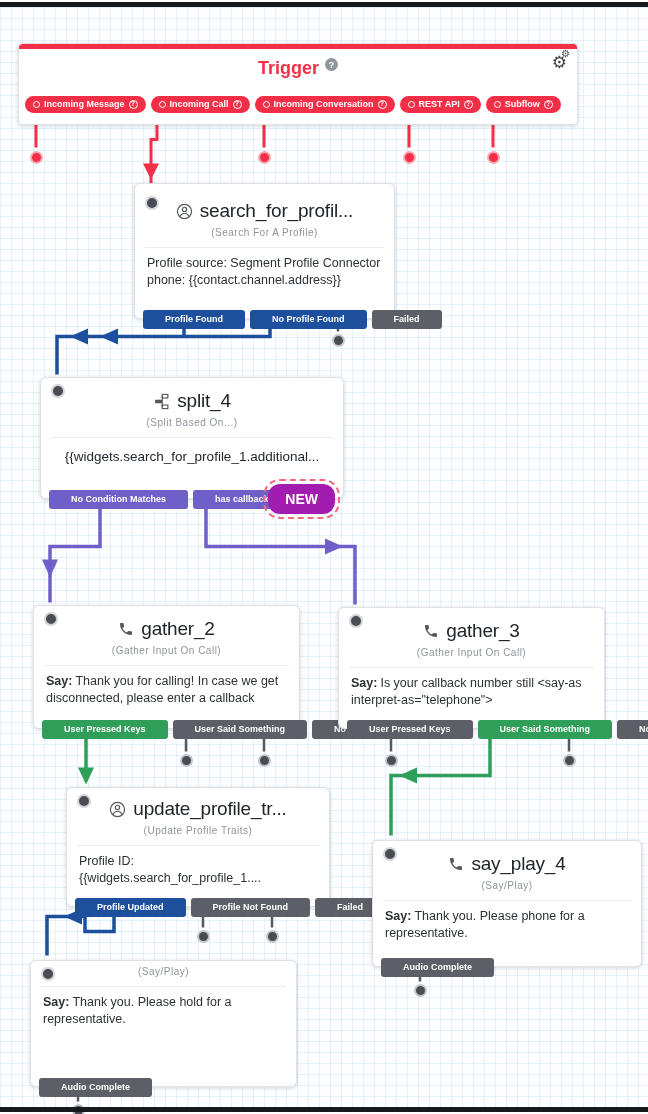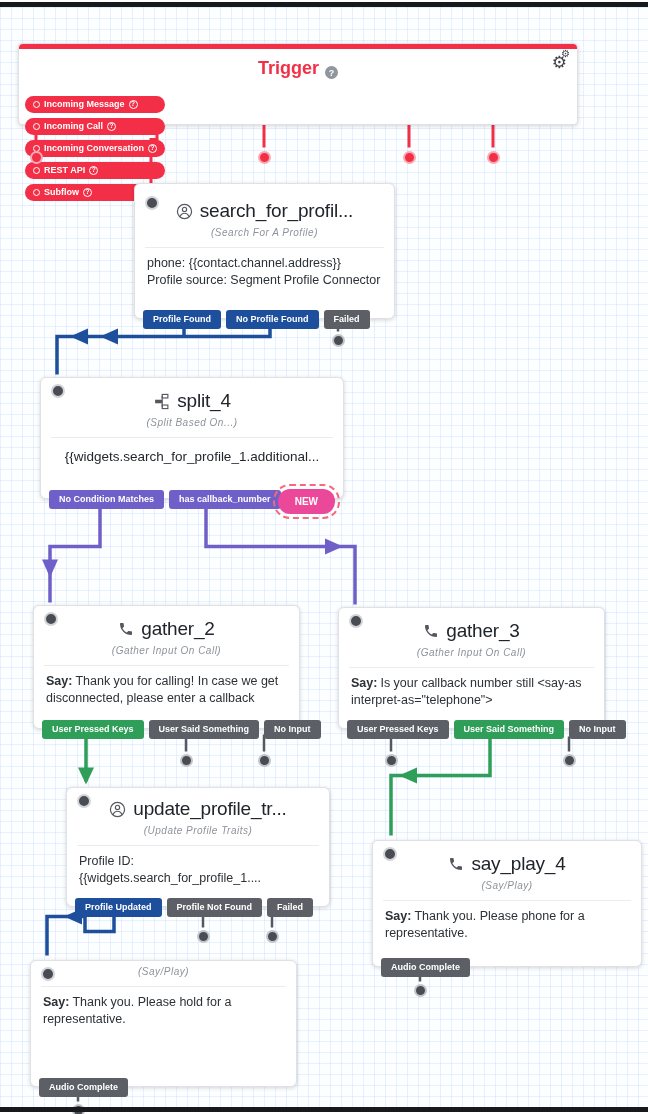--- a/index.html
+++ b/index.html
@@ -15,53 +15,53 @@
     background-size:11px 11px;}
   svg.wires{position:absolute;left:0;top:0;z-index:1;}
   .card{position:absolute;background:#ffffff;border:1px solid #dfe1e6;border-radius:6px;
     box-shadow:0 1px 4px rgba(20,30,40,.18);z-index:2;}
   .inport{position:absolute;left:10px;top:6px;width:14px;height:14px;border-radius:50%;
     background:#494c53;border:2px solid #d2d4d9;box-sizing:border-box;z-index:4;}
   .inport.low{top:12px;}
   .titlerow{display:flex;align-items:center;justify-content:center;gap:7px;margin-top:12px;
     font-weight:normal;font-size:19px;color:#20242b;letter-spacing:-.2px;}
   .titlerow svg{flex:0 0 auto;color:#54575e;}
-  .subtype{text-align:center;font-size:10px;color:#8e939a;letter-spacing:.5px;margin-top:5px;font-style:italic;}
+  .subtype{text-align:center;font-size:10px;color:#8e939a;letter-spacing:.5px;margin-top:5px;}
   .divider{border-top:1px solid #ececee;margin:9px 10px 0 10px;}
   .bodytext{font-size:12.5px;color:#2c3136;line-height:1.38;margin:7px 12px 0 12px;}
   .bodytext b{margin-right:3px;}
   .bodytext.centered{text-align:center;font-size:13.5px;margin-top:10px;color:#23272d;}
   .pillrow{position:absolute;left:8px;bottom:-11px;display:flex;gap:5px;white-space:nowrap;z-index:3;}
   .pill{display:inline-flex;align-items:center;font-size:9px;font-weight:bold;color:#fff;
-    padding:5px 10px;border-radius:3px;line-height:1;}
+    padding:5px 22px;border-radius:3px;line-height:1;}
   .pill.navy{background:#1d4f9c;}
   .pill.gray{background:#5c5f66;}
   .pill.green{background:#2f9e58;}
   .pill.purple{background:#6f5fc8;}
   .endpoint{position:absolute;width:13px;height:13px;border-radius:50%;box-sizing:border-box;
     background:#494c53;border:2px solid #c3c5ca;z-index:3;}
   .endpoint.red{background:#f22f46;border-color:#f8a9b4;}
   
   .trigger-card{left:18px;top:36px;width:558px;height:80px;border-radius:4px;}
   .trigger-bar{height:5px;background:#f22f46;border-radius:4px 4px 0 0;}
-  .trigger-titlerow{display:flex;align-items:flex-end;justify-content:center;gap:6px;margin-top:9px;}
+  .trigger-titlerow{display:flex;align-items:flex-start;justify-content:center;gap:6px;margin-top:9px;}
   .trigger-title{color:#f22f46;font-size:18px;font-weight:bold;}
   .help-bubble{width:13px;height:13px;border-radius:50%;background:#8f969e;color:#fff;
     font-size:9px;font-weight:bold;display:inline-flex;align-items:center;justify-content:center;}
   .gearwrap{position:absolute;right:10px;top:10px;color:#3f4349;font-size:17px;line-height:1;}
   .gearwrap .small-gear{position:absolute;right:-3px;top:-5px;font-size:10px;}
-  .trigger-pills{position:absolute;left:6px;top:52px;display:flex;gap:5px;flex-direction:column;}
+  .trigger-pills{position:absolute;left:6px;top:52px;display:flex;gap:5px;}
   .tpill{display:inline-flex;align-items:center;gap:4px;background:#f22f46;color:#fff;
     font-size:9px;font-weight:bold;padding:4px 8px;border-radius:10px;line-height:1;white-space:nowrap;}
   .tpill .ring{width:7px;height:7px;border:1.4px solid #fff;border-radius:50%;box-sizing:border-box;}
   .tpill .qmark{width:9px;height:9px;border:1px solid #fff;border-radius:50%;box-sizing:border-box;
     font-size:6.5px;display:inline-flex;align-items:center;justify-content:center;}
   
-  .new-badge{position:absolute;right:8px;bottom:-16px;background:#ec4899;color:#fff;font-weight:bold;
-    font-size:10px;padding:7px 17px;border-radius:12px;outline:2px dashed #f4697c;outline-offset:3px;z-index:3;}
+  .new-badge{position:absolute;right:8px;bottom:-16px;background:#a21caf;color:#fff;font-weight:bold;
+    font-size:14px;padding:7px 17px;border-radius:12px;outline:2px dashed #f4697c;outline-offset:3px;z-index:3;}
 </style>
 </head>
 <body>
 
 <div class="frame">
   <div class="edgebar top"></div>
   <div class="edgebar bottom"></div>
 
   <div class="canvas">
 
@@ -170,22 +170,22 @@
         <svg width="17" height="17" viewBox="0 0 24 24">
             <circle cx="12" cy="12" r="10" fill="none" stroke="currentColor" stroke-width="1.7"></circle>
             <circle cx="12" cy="9" r="3" fill="none" stroke="currentColor" stroke-width="1.7"></circle>
             <path d="M5.8 19.2c1.2-3.4 3.5-4.7 6.2-4.7s5 1.3 6.2 4.7" fill="none" stroke="currentColor" stroke-width="1.7"></path>
           </svg>
         <span>search_for_profil...</span>
       </div>
       <div class="subtype">(Search For A Profile)</div>
       <div class="divider"></div>
       <div class="bodytext">
+        <div>Profile source: Segment Profile Connector</div>
         <div>phone: {{contact.channel.address}}</div>
-        <div>Profile source: Segment Profile Connector</div>
       </div>
       <div class="pillrow">
         <span class="pill navy">Profile Found</span>
         <span class="pill navy">No Profile Found</span>
         <span class="pill gray">Failed</span>
       </div>
     </div>
 
     <div class="card" style="left:40px;top:370px;width:302px;height:120px;">
       <div class="inport"></div>

